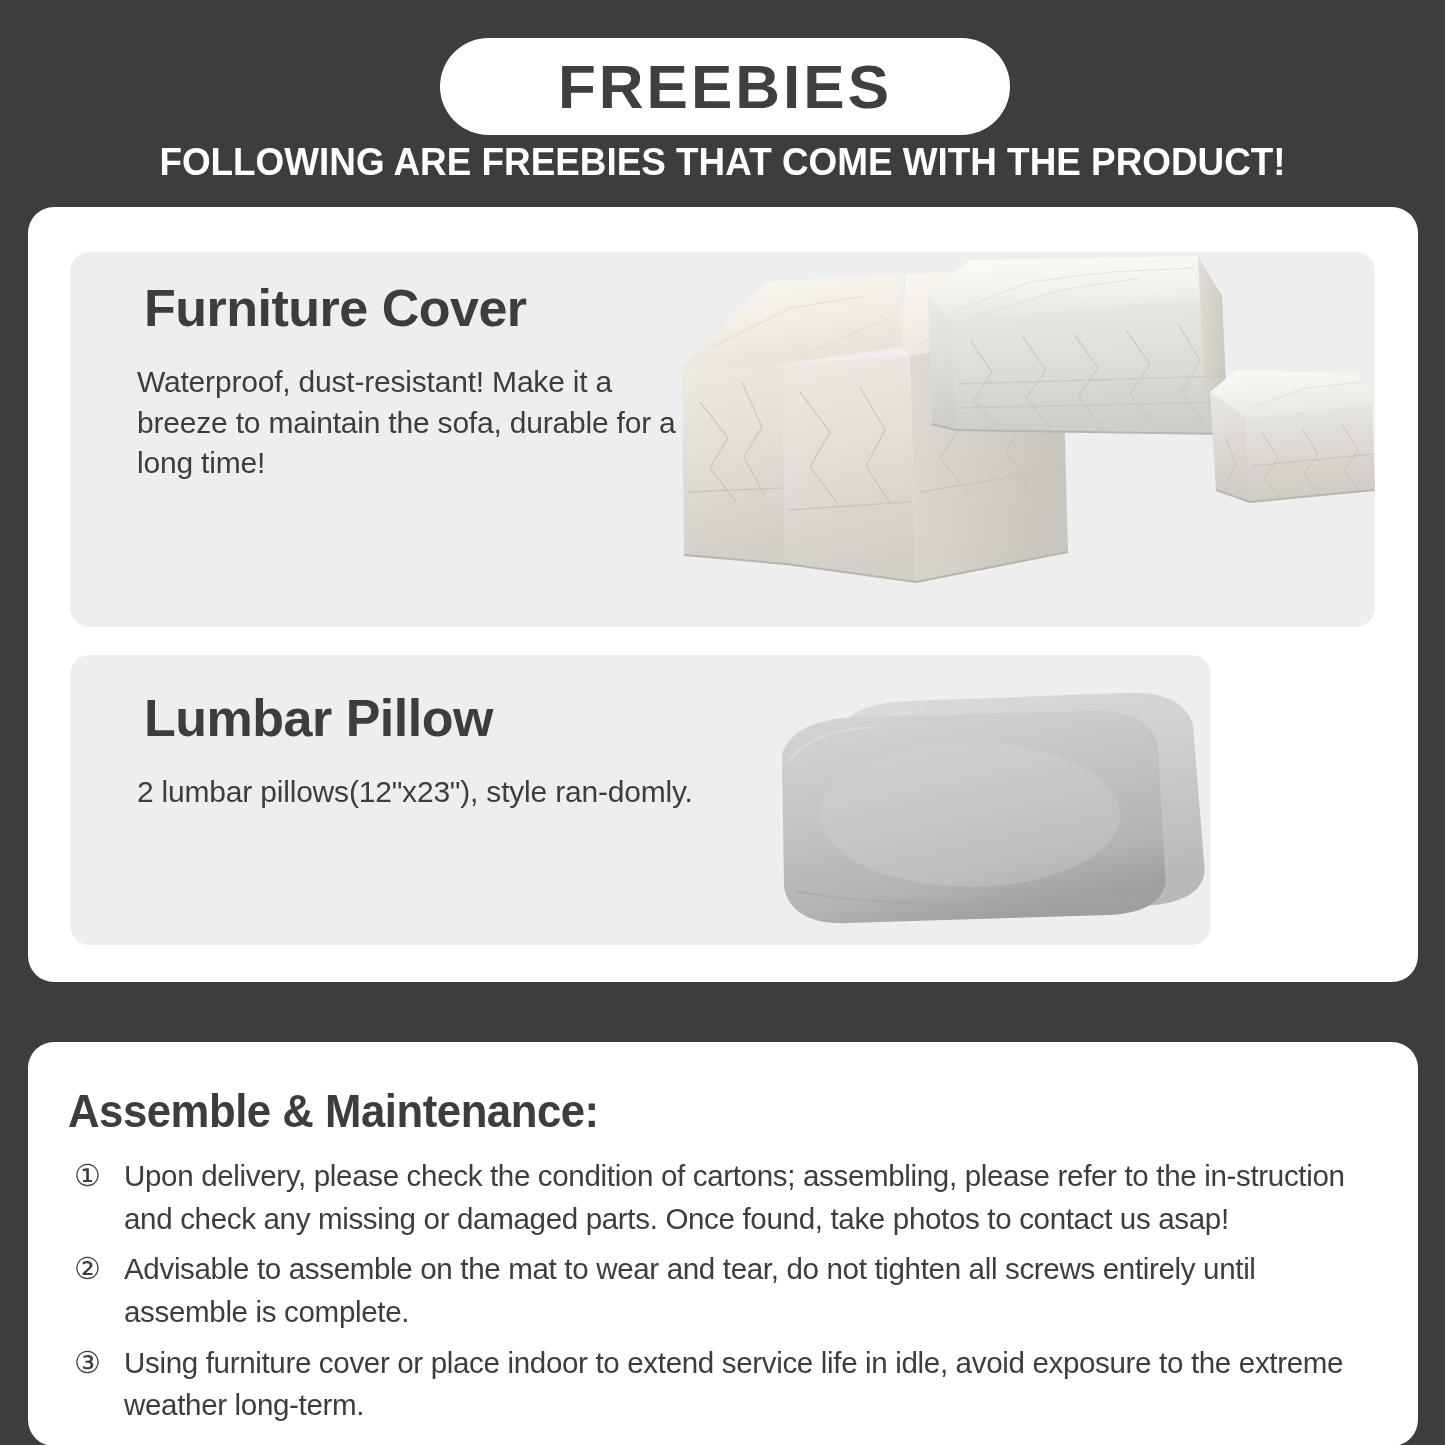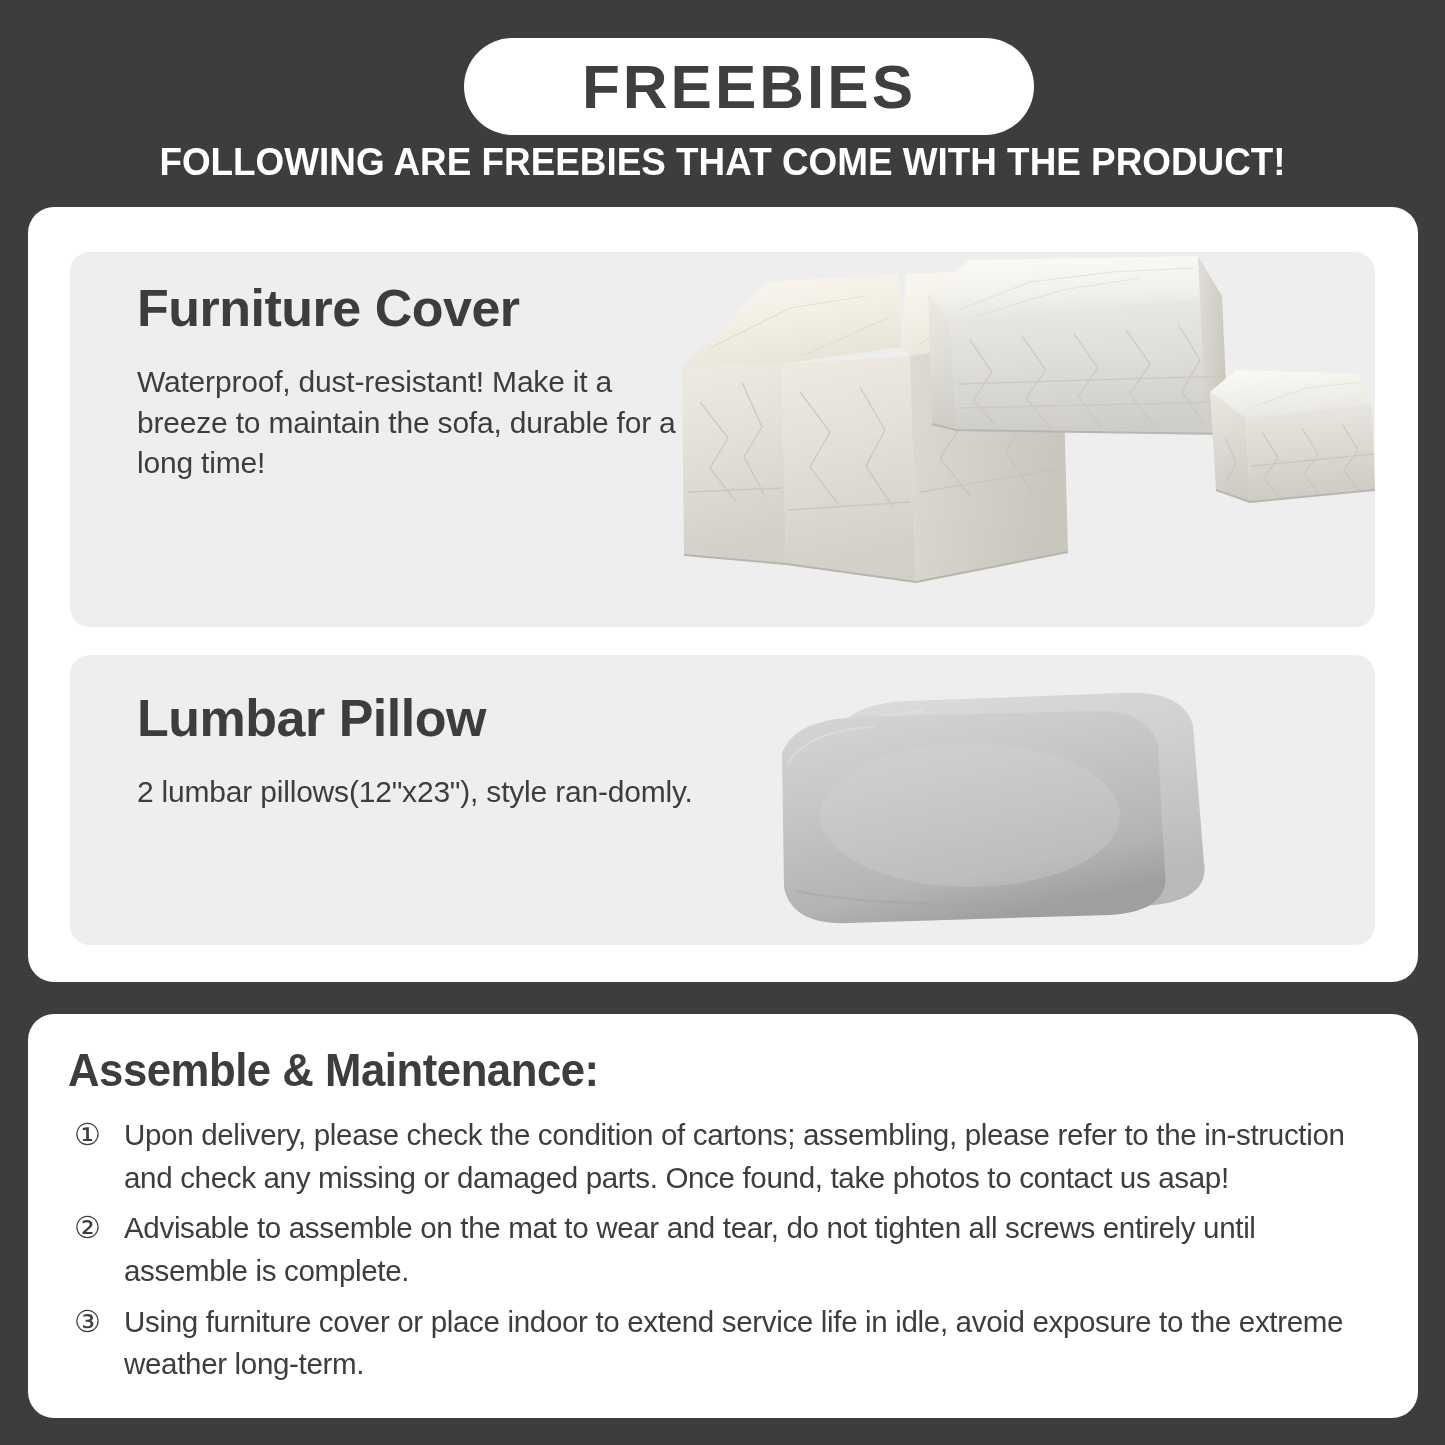--- a/index.html
+++ b/index.html
@@ -27,21 +27,21 @@
   .header {
     position: absolute;
     left: 0;
     top: 0;
     width: 1445px;
     height: 196px;
   }
 
   .title-pill {
     position: absolute;
-    left: 464px;
+    left: 440px;
     top: 38px;
     width: 570px;
     height: 97px;
     background: #ffffff;
     border-radius: 49px;
     display: flex;
     align-items: center;
     justify-content: center;
   }
 
@@ -78,65 +78,66 @@
 
   .card-freebies {
     left: 28px;
     top: 207px;
     width: 1390px;
     height: 775px;
   }
 
   .card-maintenance {
     left: 28px;
-    top: 1014px;
+    top: 1042px;
     width: 1390px;
     height: 404px;
-    padding: 29px 40px 0 40px;
+    padding: 42px 40px 0 40px;
   }
 
   
   .panel {
     position: absolute;
     background: #eeeeee;
     border-radius: 20px;
     overflow: hidden;
   }
 
   .panel-cover {
     left: 42px;
     top: 45px;
     width: 1305px;
     height: 375px;
   }
 
   .panel-pillow {
     left: 42px;
     top: 448px;
-    width: 1305px;
+    width: 1141px;
     height: 290px;
   }
 
   .panel-text {
     position: absolute;
     left: 67px;
     top: 0;
     width: 560px;
   }
 
   .panel-cover .panel-text { top: 25px; }
   .panel-pillow .panel-text { top: 32px; }
 
   .feature-title {
     font-size: 52px;
     font-weight: 700;
     color: #3d3d3d;
     line-height: 1.22;
     letter-spacing: -0.5px;
     white-space: nowrap;
+    margin-left: 7px;
   }
 
   .feature-desc {
     font-size: 30px;
     font-weight: 400;
     color: #3d3d3d;
     line-height: 1.35;
     margin-top: 22px;
     letter-spacing: -0.2px;
   }

